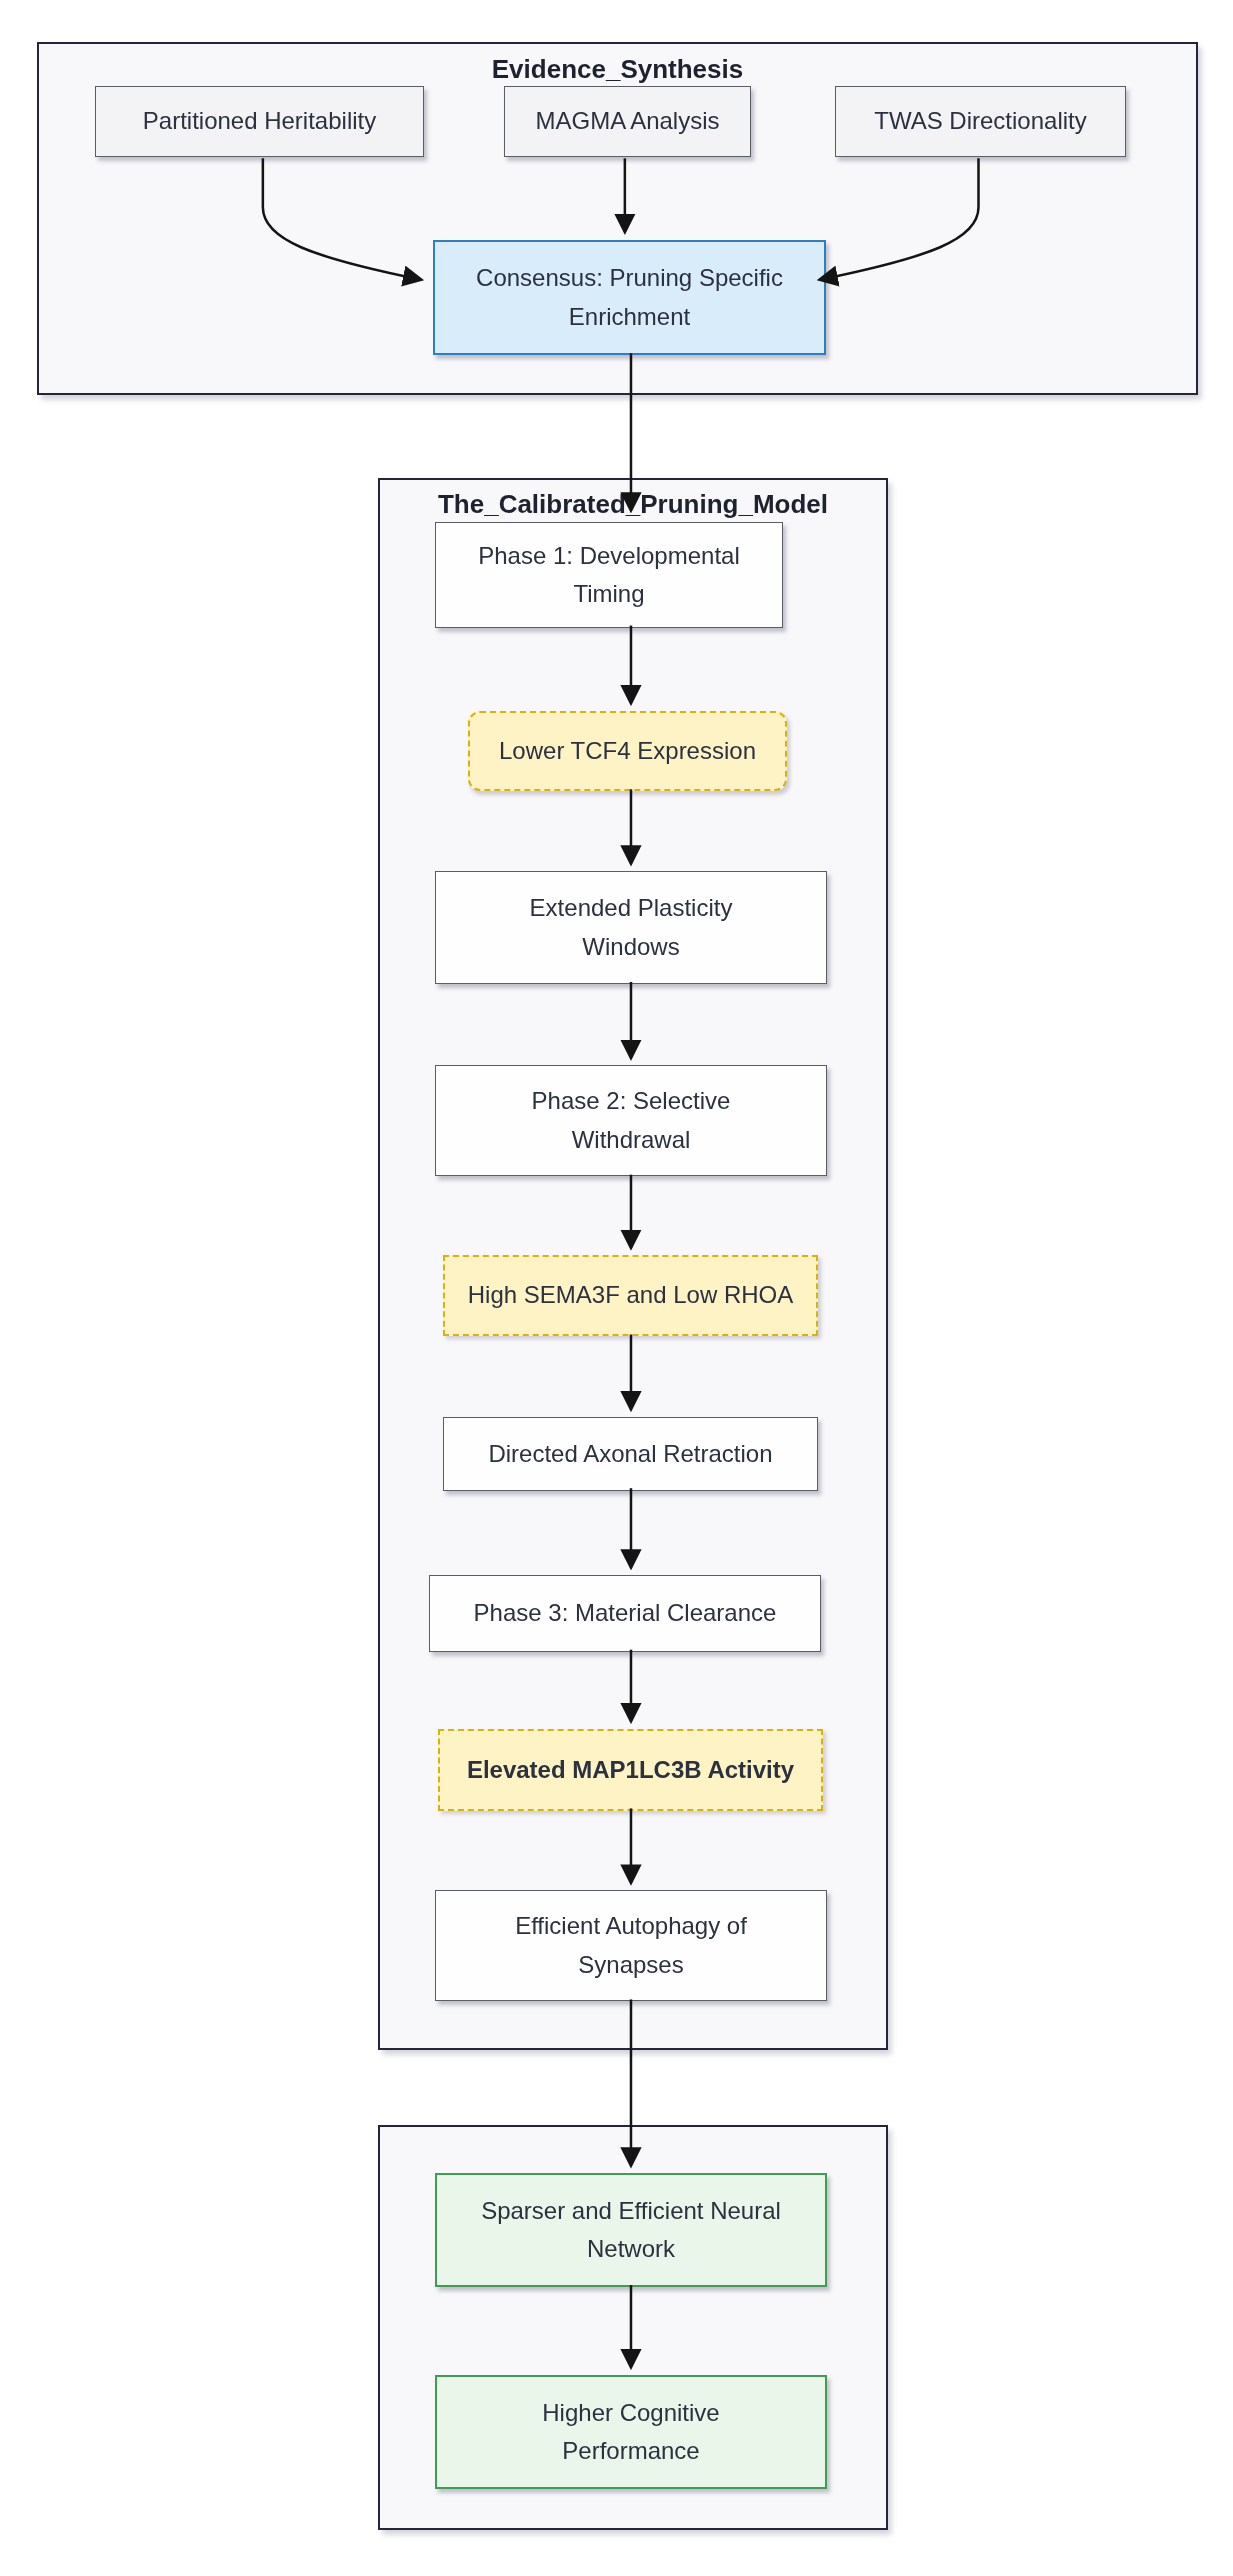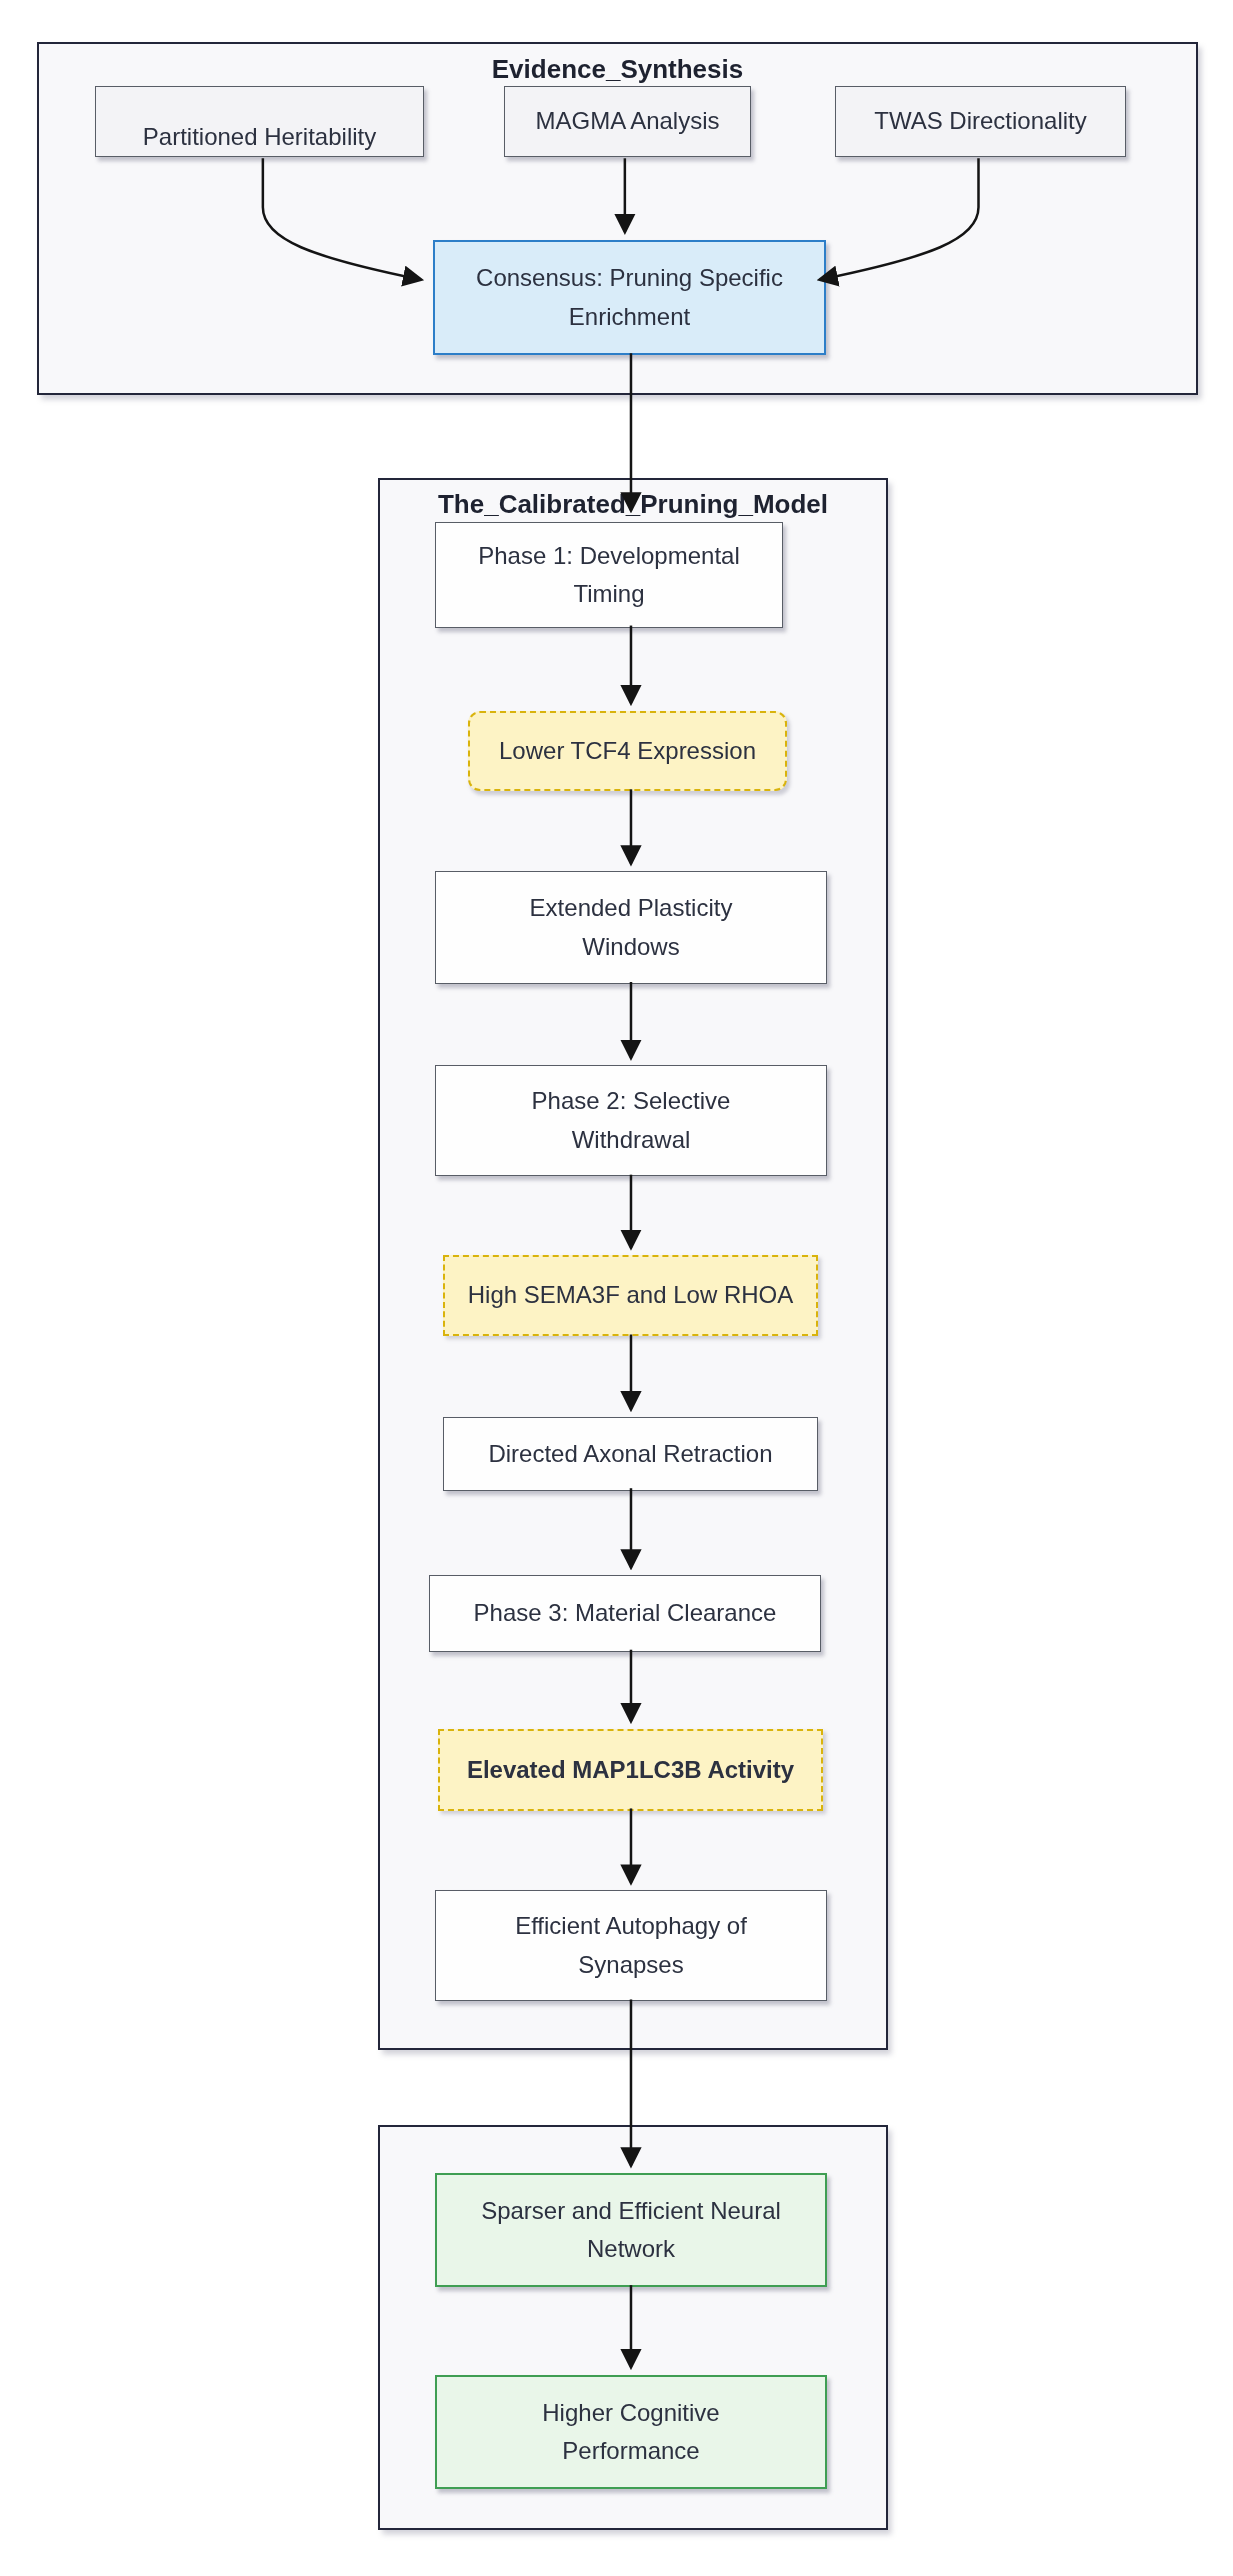--- a/index.html
+++ b/index.html
@@ -34,21 +34,21 @@
   #edges path{stroke:var(--arrow);stroke-width:4.5;fill:none;}
 </style>
 </head>
 <body>
 
 <div id="canvas">
 
   <div class="group" style="left:37px;top:42px;width:1161px;height:353px;">
     <div class="group-title" style="top:10px;">Evidence_Synthesis</div>
 
-    <div class="node gray" style="left:56px;top:42px;width:329px;height:71px;align-items:flex-end;">
+    <div class="node gray" style="left:56px;top:42px;width:329px;height:71px;">
       <span class="label">Partitioned Heritability</span>
     </div>
 
     <div class="node gray" style="left:465px;top:42px;width:247px;height:71px;">
       <span class="label">MAGMA Analysis</span>
     </div>
 
     <div class="node blue" style="left:394px;top:196px;width:393px;height:115px;">
       <span class="label">Consensus: Pruning Specific
 Enrichment</span>

